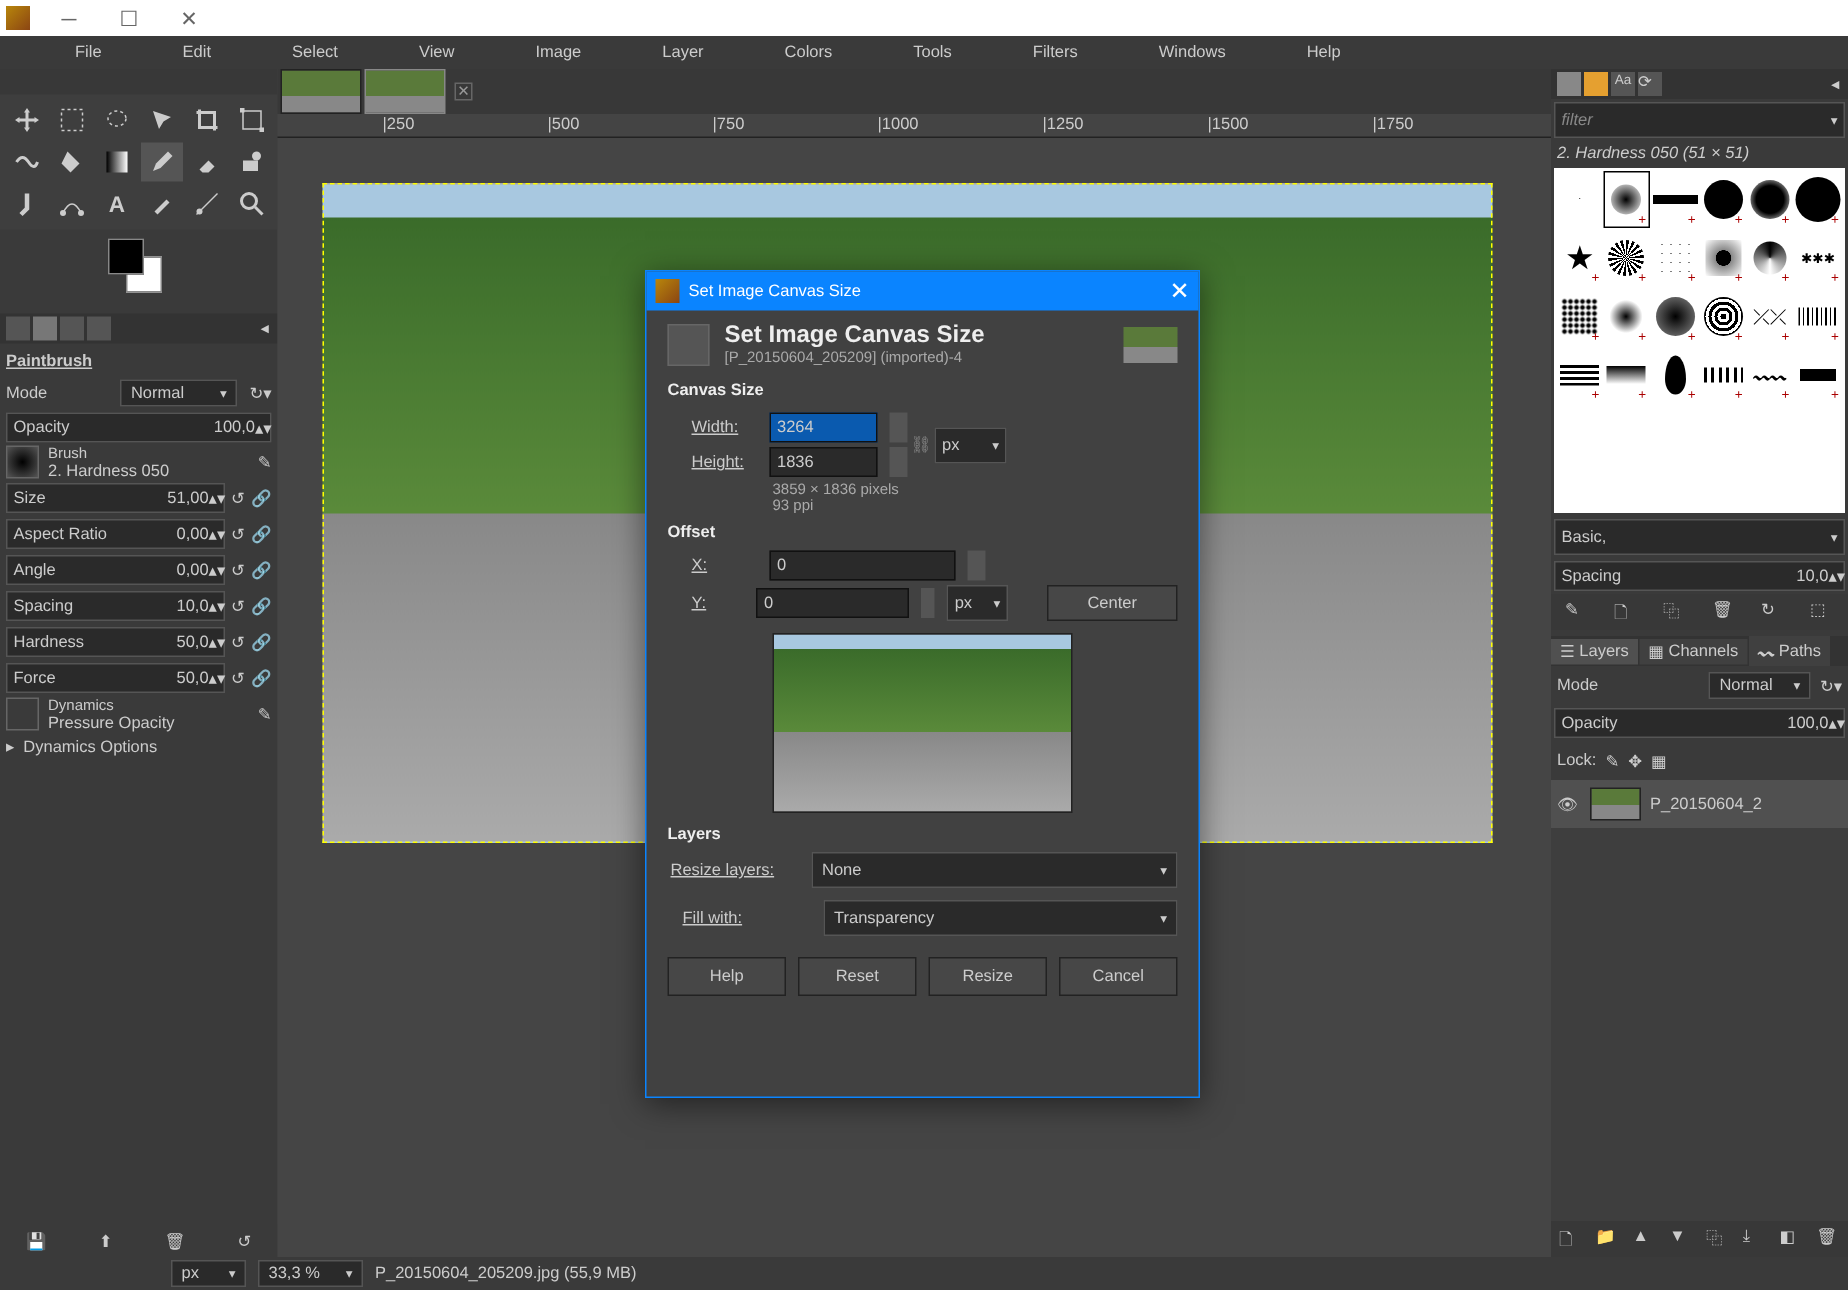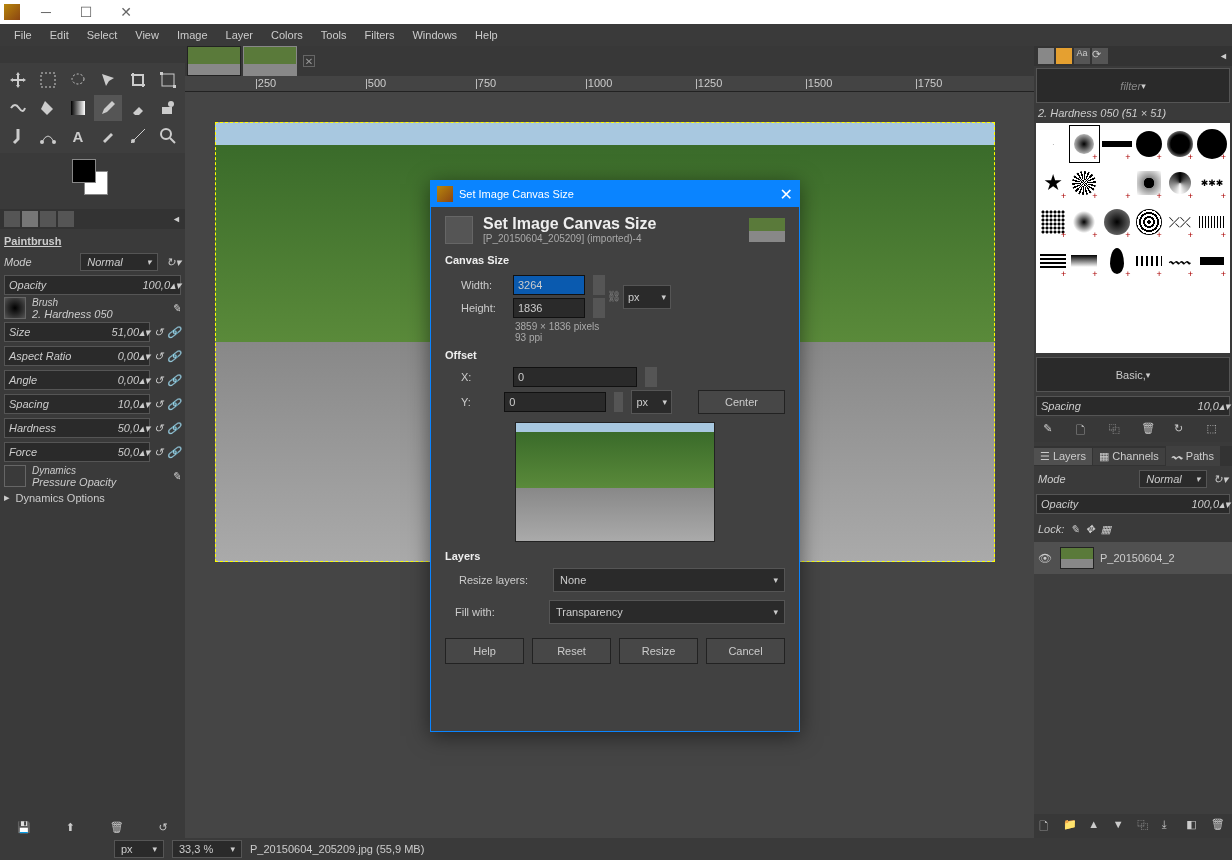--- a/index.html
+++ b/index.html
@@ -2,36 +2,36 @@
 <html><head>
 <meta charset="utf-8">
 <style>
 * { margin:0; padding:0; box-sizing:border-box; font-family:"Segoe UI",Tahoma,sans-serif; font-size:11px; color:#ccc; }
 body { width:1232px; height:860px; background:#404040; overflow:hidden; position:relative; }
 .titlebar { height:24px; background:#fff; display:flex; align-items:center; padding:0 4px; }
 .titlebar .logo { width:16px; height:16px; background:linear-gradient(135deg,#b8860b,#8b4513); margin-right:6px; }
 .titlebar .title { color:#555; flex:1; }
 .titlebar .winbtn { width:40px; height:24px; display:flex; align-items:center; justify-content:center; color:#666; font-size:14px; }
 .menubar { height:22px; background:#3a3a3a; display:flex; align-items:center; padding:0 6px; gap:2px; }
-.menubar span { padding:2px 8px; cursor:pointer; }
+.menubar span { padding:2px 8px; cursor:pointer;margin-left:36px; }
 .maingrid { display:flex; height:calc(860px - 24px - 22px - 22px); }
 .left { width:185px; background:#3a3a3a; display:flex; flex-direction:column; }
 .right { width:198px; background:#3a3a3a; display:flex; flex-direction:column; }
 .center { flex:1; background:#404040; display:flex; flex-direction:column; position:relative; }
 .toolbox { display:grid; grid-template-columns:repeat(6,28px); gap:2px; padding:4px; background:#3e3e3e; }
 .toolbox .tool { width:28px; height:26px; display:flex; align-items:center; justify-content:center; cursor:pointer; }
 .toolbox .tool.active { background:#555; }
 .color-area { height:48px; position:relative; margin:4px 0 4px 70px; }
 .fgcolor { width:24px; height:24px; background:#000; border:1px solid #888; position:absolute; top:2px; left:2px; }
 .bgcolor { width:24px; height:24px; background:#fff; border:1px solid #888; position:absolute; top:14px; left:14px; }
 .docktabs { height:20px; background:#333; display:flex; align-items:center; padding:0 4px; gap:2px; }
 .docktabs .dt { width:16px; height:16px; background:#555; }
 .options { flex:1; padding:4px; overflow:hidden; }
 .options .lab { font-weight:bold; padding:2px 0;text-decoration:underline; }
-.row { display:flex; align-items:center; height:22px; margin:2px 0;font-style:italic; }
+.row { display:flex; align-items:center; height:22px; margin:2px 0; }
 .row .l { flex:1; }
 .row .v { width:48px; text-align:right; }
 .select { background:#2a2a2a; border:1px solid #555; padding:2px 6px; display:flex; align-items:center; justify-content:space-between; }
 .spinner { background:#2a2a2a; border:1px solid #555; height:20px; display:flex; align-items:center; }
 .spinner .sp { flex:1; padding:0 4px; }
 .check { display:flex; align-items:center; gap:6px; padding:2px 0; }
 .check .box { width:12px; height:12px; border:1px solid #888; background:#444; }
 .tabstrip { height:30px; display:flex; align-items:center; gap:2px; padding:2px; background:#383838; }
 .thumb { width:54px; height:30px; background:linear-gradient(to bottom,#5a7a3a 60%,#888 60%); border:1px solid #222; }
 .thumb.active { border:1px solid #888; }
@@ -46,34 +46,34 @@
 .dialog .dtitle .dt-text { color:#fff; flex:1; }
 .dialog .dtitle .dclose { color:#fff; font-size:16px; cursor:pointer; }
 .dialog .dbody { padding:8px 14px; }
 .dhdr { display:flex; align-items:center; gap:10px; margin-bottom:10px; }
 .dhdr .dicon { width:28px; height:28px; border:1px solid #666; background:#555; }
 .dhdr .dbig { font-size:16px; font-weight:bold; color:#eee; }
 .dhdr .dsub { font-size:10px; color:#aaa; }
 .dhdr .dpreview { width:36px; height:24px; background:linear-gradient(to bottom,#5a7a3a 55%,#888 55%); margin-left:auto; }
 .sect { font-weight:bold; margin:6px 0; color:#eee; }
 .frow { display:flex; align-items:center; gap:8px; margin:3px 0 3px 16px; }
-.frow label { width:44px; }
+.frow label { width:44px;text-decoration:underline; }
 .frow .inp { width:72px; height:20px; background:#2a2a2a; border:1px solid #111; padding:0 4px; display:flex; align-items:center; }
 .frow .inp.sel { background:#0a5aaf; color:#fff; }
 .frow .spn { width:12px; height:20px; background:#555; }
 .unitsel { width:48px; height:24px; background:#2a2a2a; border:1px solid #555; display:flex; align-items:center; justify-content:space-between; padding:0 4px; }
 .info { margin-left:70px; font-size:10px; color:#aaa; }
 .linkicon { width:18px; height:40px; display:flex; align-items:center; justify-content:center; color:#888; }
 .preview-box { width:200px; height:120px; margin:8px auto; background:linear-gradient(to bottom,#a8c8e0 0%,#a8c8e0 8%,#3a6b2a 8%,#5a8a3a 55%,#888 55%,#aaa 100%); border:1px solid #222; }
 .widesel { flex:1; height:24px; background:#2a2a2a; border:1px solid #555; display:flex; align-items:center; justify-content:space-between; padding:0 6px; }
 .btn { height:26px; background:#474747; border:1px solid #222; display:flex; align-items:center; justify-content:center; cursor:pointer; flex:1; }
 .btnrow { display:flex; gap:8px; margin-top:14px; }
 .centerbtn { width:108px; height:24px; background:#474747; border:1px solid #222; display:flex; align-items:center; justify-content:center; margin-left:18px; }
 .statusbar { height:22px; background:#3a3a3a; display:flex; align-items:center; padding:0 6px; gap:8px; }
-.filtersel { height:35px; background:#2a2a2a; border:1px solid #555; display:flex; align-items:center; padding:0 4px; justify-content:center; margin:2px; }
+.filtersel { height:24px; background:#2a2a2a; border:1px solid #555; display:flex; align-items:center; padding:0 4px; justify-content:space-between; margin:2px; }
 .brushgrid { flex:0 0 230px; background:#fff; margin:2px; display:grid; grid-template-columns:repeat(6,1fr); grid-auto-rows:38px; gap:1px; padding:2px; overflow:hidden; }
 .brush { background:#fff; border:1px solid transparent; position:relative; display:flex; align-items:center; justify-content:center; }
 .brush.sel { border:1px solid #000; }
 .brush .plus { position:absolute; right:1px; bottom:0; color:#a00; font-size:9px; }
 .dot { border-radius:50%; background:#000; }
 .layerstabs { height:20px; display:flex; align-items:center; gap:1px; background:#333; margin-top:4px; }
 .layerstabs .lt { padding:2px 6px; background:#404040; display:flex; align-items:center; gap:3px; }
 .layerstabs .lt.active { background:#505050; }
 .layerrow { display:flex; align-items:center; height:32px; padding:0 4px; background:#505050; gap:6px; }
 .eye { width:16px; }
@@ -590,21 +590,21 @@
       <div class="unitsel">
           <span>px</span>
           <span class="caret">▾</span>
         </div>
       <div class="centerbtn">
           <span>Center</span>
         </div>
     </div>
     <div class="preview-box"></div>
     <div class="sect">Layers</div>
-    <div class="frow" style="margin-left:14px">
+    <div class="frow" style="margin-left:2px">
       <label style="width:86px">Resize layers:</label>
       <div class="widesel">
           <span>None</span>
           <span class="caret">▾</span>
         </div>
     </div>
     <div class="frow" style="margin-left:10px;margin-top:8px">
       <label style="width:86px">Fill with:</label>
       <div class="widesel">
           <span>Transparency</span>

